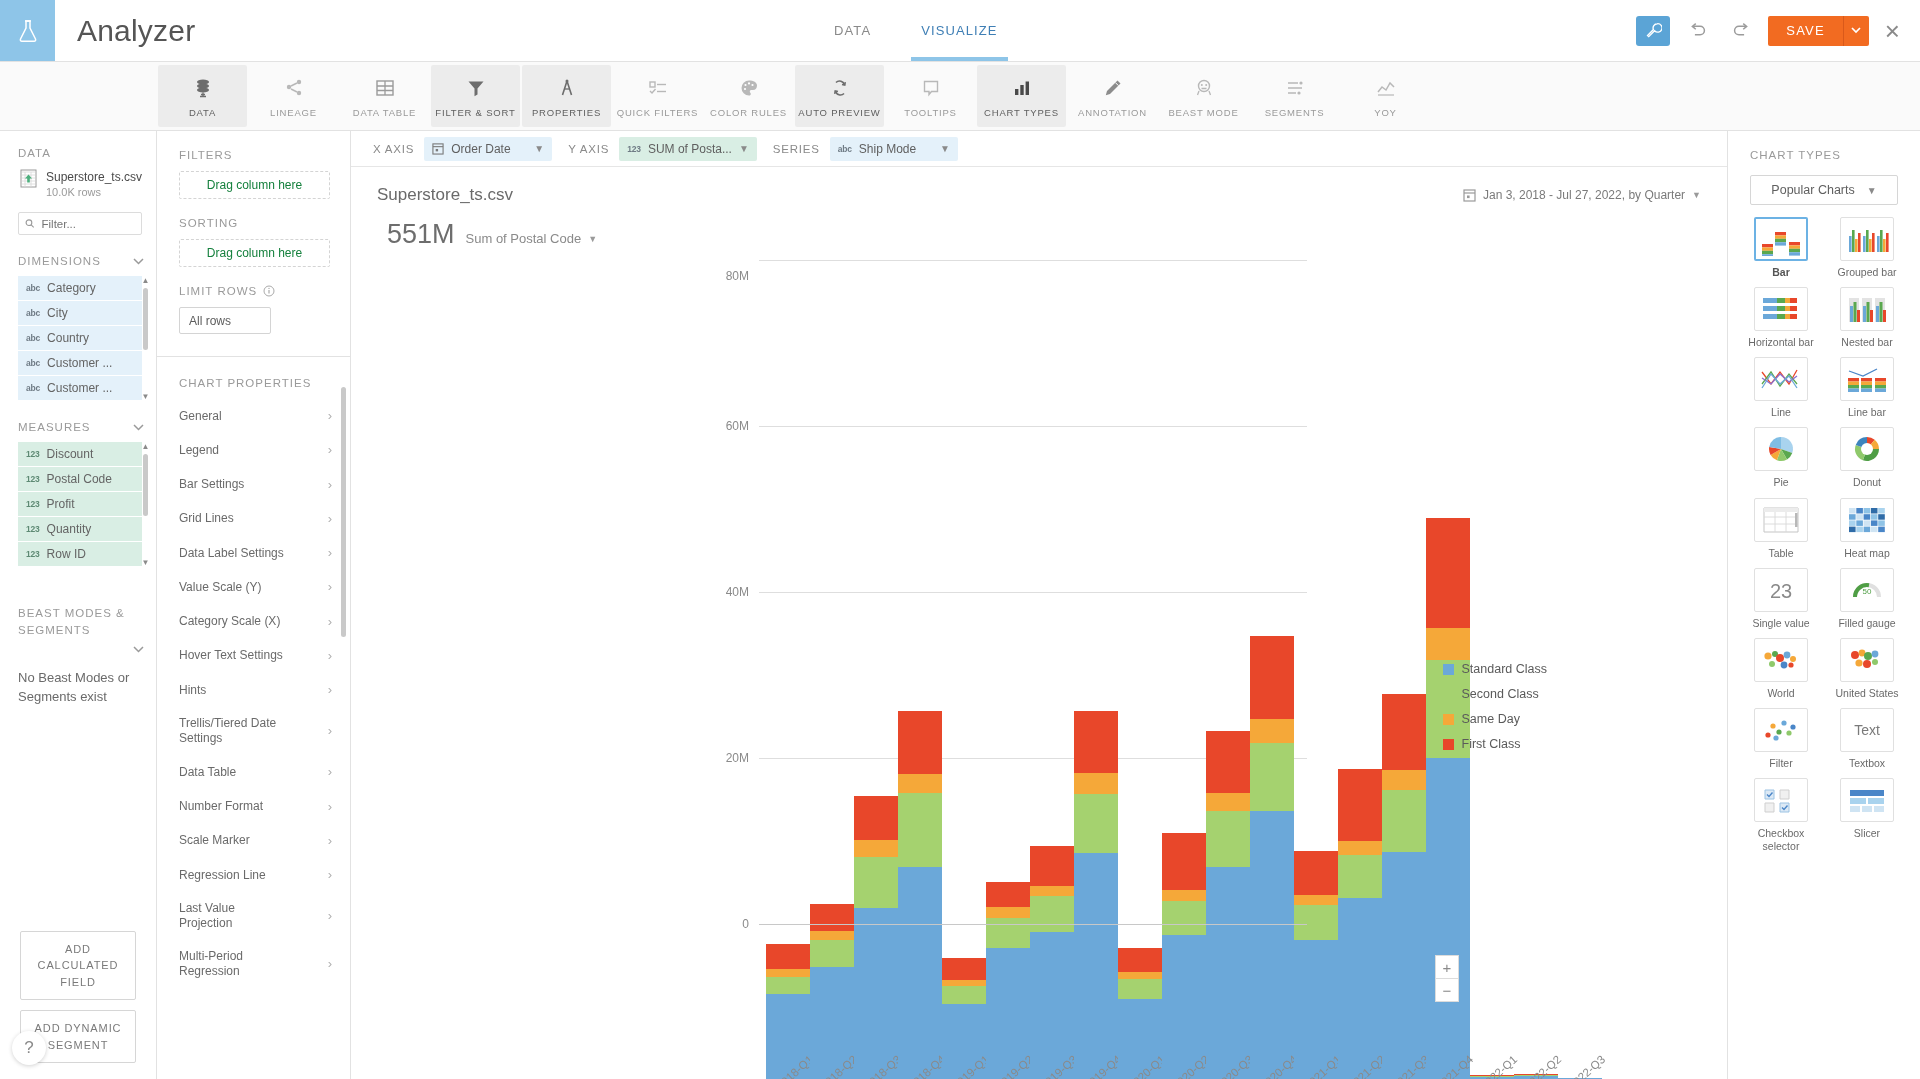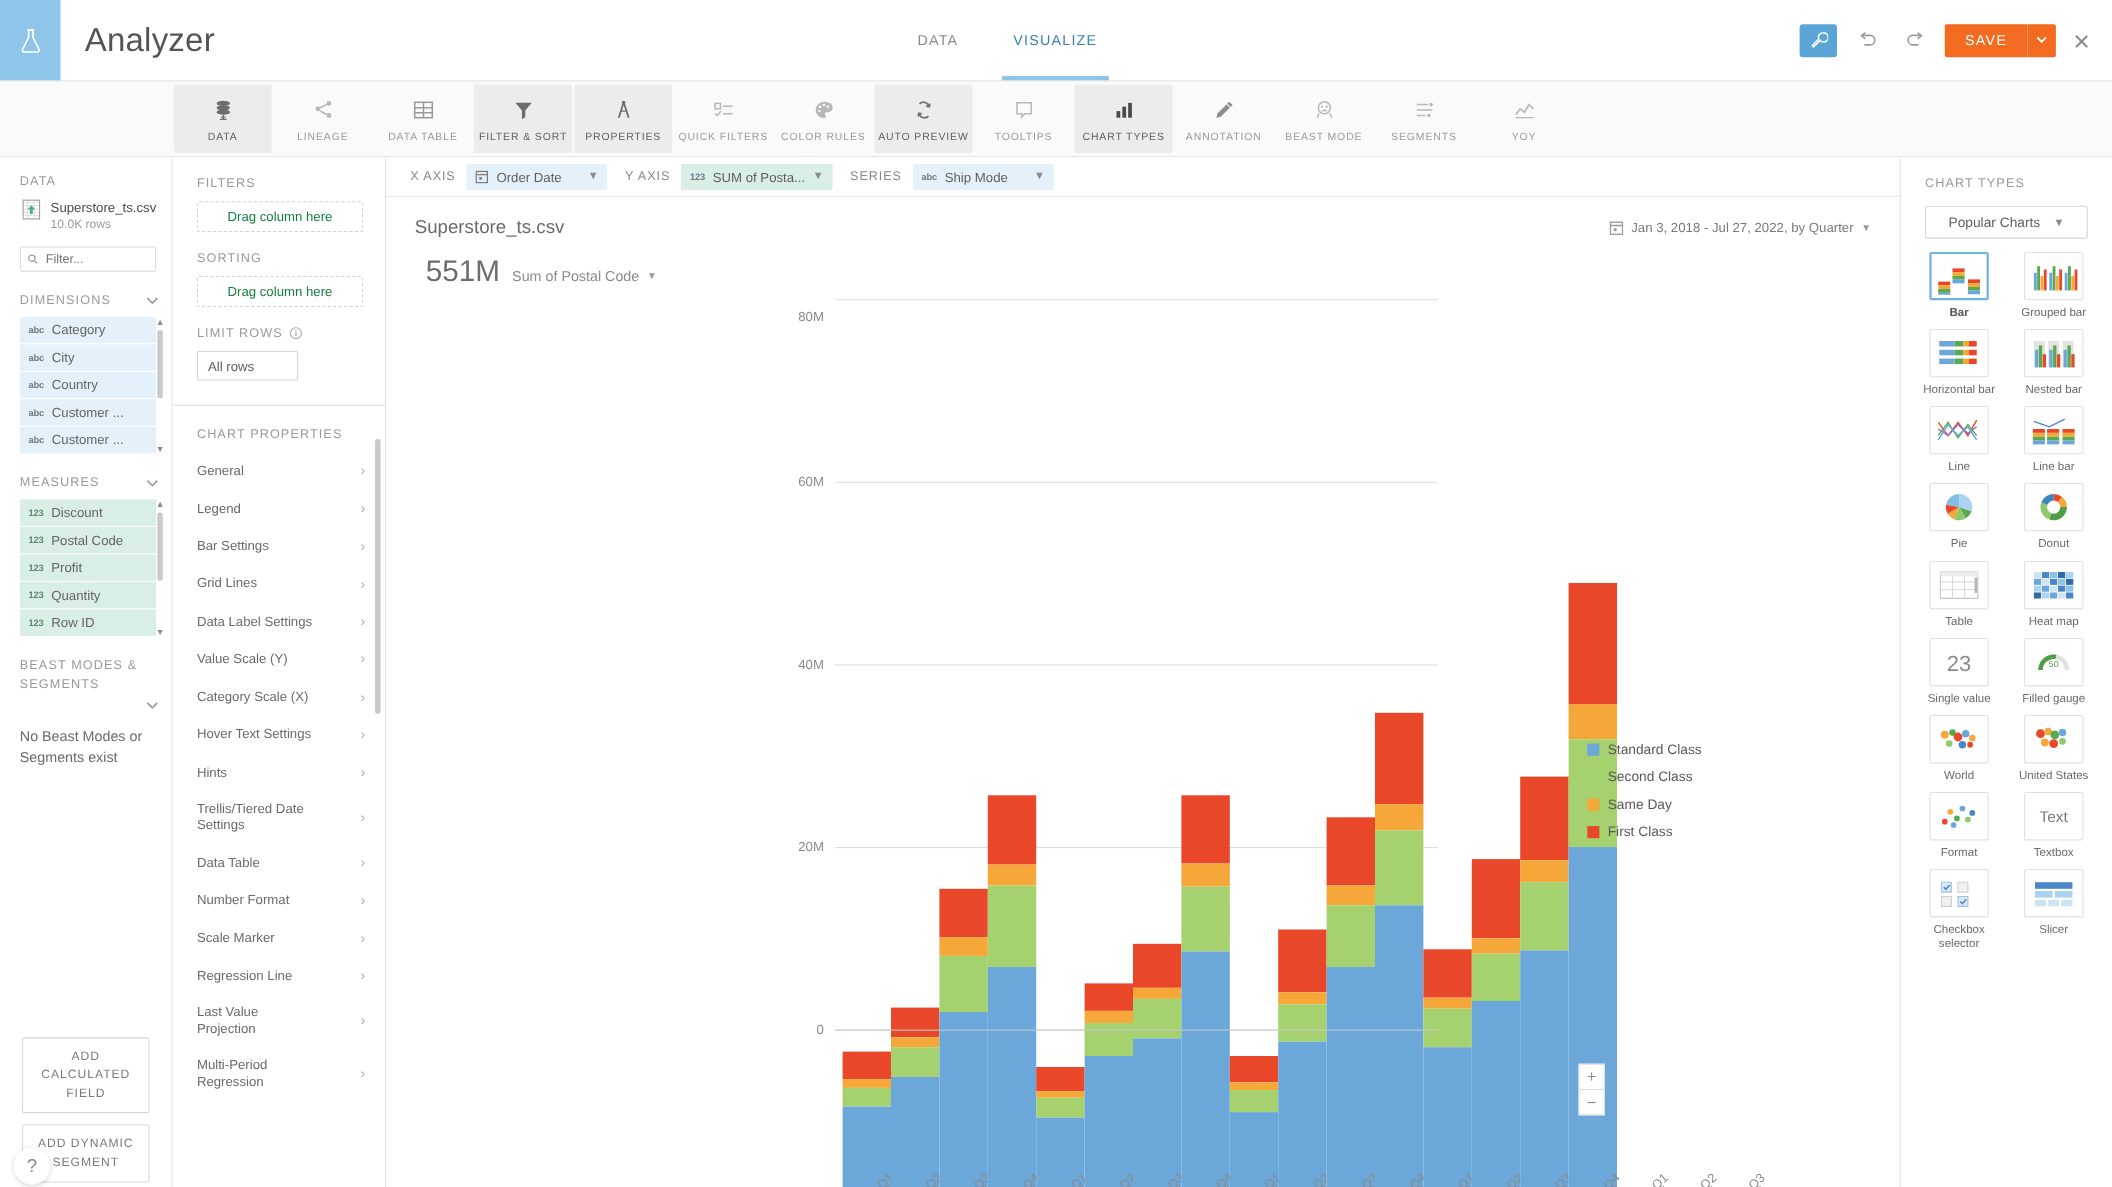--- a/index.html
+++ b/index.html
@@ -4,21 +4,21 @@
 <style>
   * { box-sizing: border-box; }
   html, body { margin:0; padding:0; }
   body {
     width:1920px; height:1079px;
     font-family:"Liberation Sans", sans-serif;
     background:#ffffff; color:#4a4a4a;
     overflow:hidden; font-size:13px;
   }
   
-  #topbar { height:74px; display:flex; align-items:stretch; border-bottom:1px solid #e2e2e2; background:#fff; position:relative;}
+  #topbar { height:62px; display:flex; align-items:stretch; border-bottom:1px solid #e2e2e2; background:#fff; position:relative;}
   #logo { width:55px; background:#8ec5e8; display:flex; align-items:center; justify-content:center; }
   #app-title { font-size:30px; font-weight:300; color:#555; display:flex; align-items:center; padding-left:22px; letter-spacing:.2px;}
   #topnav { flex:1; display:flex; align-items:stretch; justify-content:center; gap:42px; }
   .topnav-tab { display:flex; align-items:center; font-size:13px; letter-spacing:1.1px; color:#8a8a8a; cursor:pointer; position:relative; padding:0 4px;}
   .topnav-tab.active { color:#3f7fb5; }
   .topnav-tab.active:after { content:""; position:absolute; left:-6px; right:-6px; bottom:0; height:4px; background:#8ec5e8; }
   #topright { display:flex; align-items:center; gap:10px; padding-right:14px; }
   .tb-icon-btn { width:34px; height:30px; display:flex; align-items:center; justify-content:center; cursor:pointer; color:#9b9b9b; }
   .tb-icon-btn.primary { background:#5ba4d6; color:#fff; border-radius:3px; }
   #save-btn { background:#f26b21; color:#fff; font-size:13px; letter-spacing:1.2px; height:30px; display:flex; align-items:center; padding:0 18px; border-radius:2px 0 0 2px; cursor:pointer;}
@@ -386,21 +386,21 @@
           <span class="ftag">123</span>
           <span>Row ID</span>
         </div>
       <div class="scrollrail">
         <span class="rail-arrow">▲</span>
         <div class="rail-thumb"></div>
         <span class="rail-arrow">▼</span>
       </div>
     </div>
 
-    <div class="grp-head" style="padding-bottom:0;">
+    <div class="grp-head" style="padding-bottom:0;margin-top:20px;">
       <span class="lbl" style="line-height:1.45;">BEAST MODES &amp; SEGMENTS</span>
     </div>
     <div style="display:flex;justify-content:flex-end;padding:8px 12px 0 0;">
       <svg width="11" height="7" viewBox="0 0 11 7">
           <path d="M1 1l4.5 4.5L10 1" fill="none" stroke="#9a9a9a" stroke-width="1.5"></path>
         </svg>
     </div>
     <div id="left-bottom">
       <div class="lbtn">ADD CALCULATED FIELD</div>
       <div class="lbtn" style="margin-bottom:0;">ADD DYNAMIC SEGMENT</div>
@@ -987,21 +987,21 @@
             <svg width="44" height="34" viewBox="0 0 44 34">
               <circle cx="9" cy="22" r="2.6" fill="#e8472a"></circle>
               <circle cx="14" cy="13" r="2.6" fill="#f5a839"></circle>
               <circle cx="20" cy="19" r="2.6" fill="#5aa84f"></circle>
               <circle cx="25" cy="10" r="2.6" fill="#6ba8d9"></circle>
               <circle cx="30" cy="20" r="2.6" fill="#8fc96b"></circle>
               <circle cx="34" cy="14" r="2.6" fill="#4a86c8"></circle>
               <circle cx="17" cy="25" r="2.6" fill="#6ba8d9"></circle>
             </svg>
           </div>
-          <div class="ct-lb">Format</div>
+          <div class="ct-lb">Filter</div>
         </div>
         <div class="ct-cell">
           <div class="ct-thumb">
             <svg width="44" height="34" viewBox="0 0 44 34">
               <text x="22" y="22" font-size="14" fill="#7a7a7a" text-anchor="middle" font-family="&quot;Liberation Sans&quot;,sans-serif">Text</text>
             </svg>
           </div>
           <div class="ct-lb">Textbox</div>
         </div>
         <div class="ct-cell">

